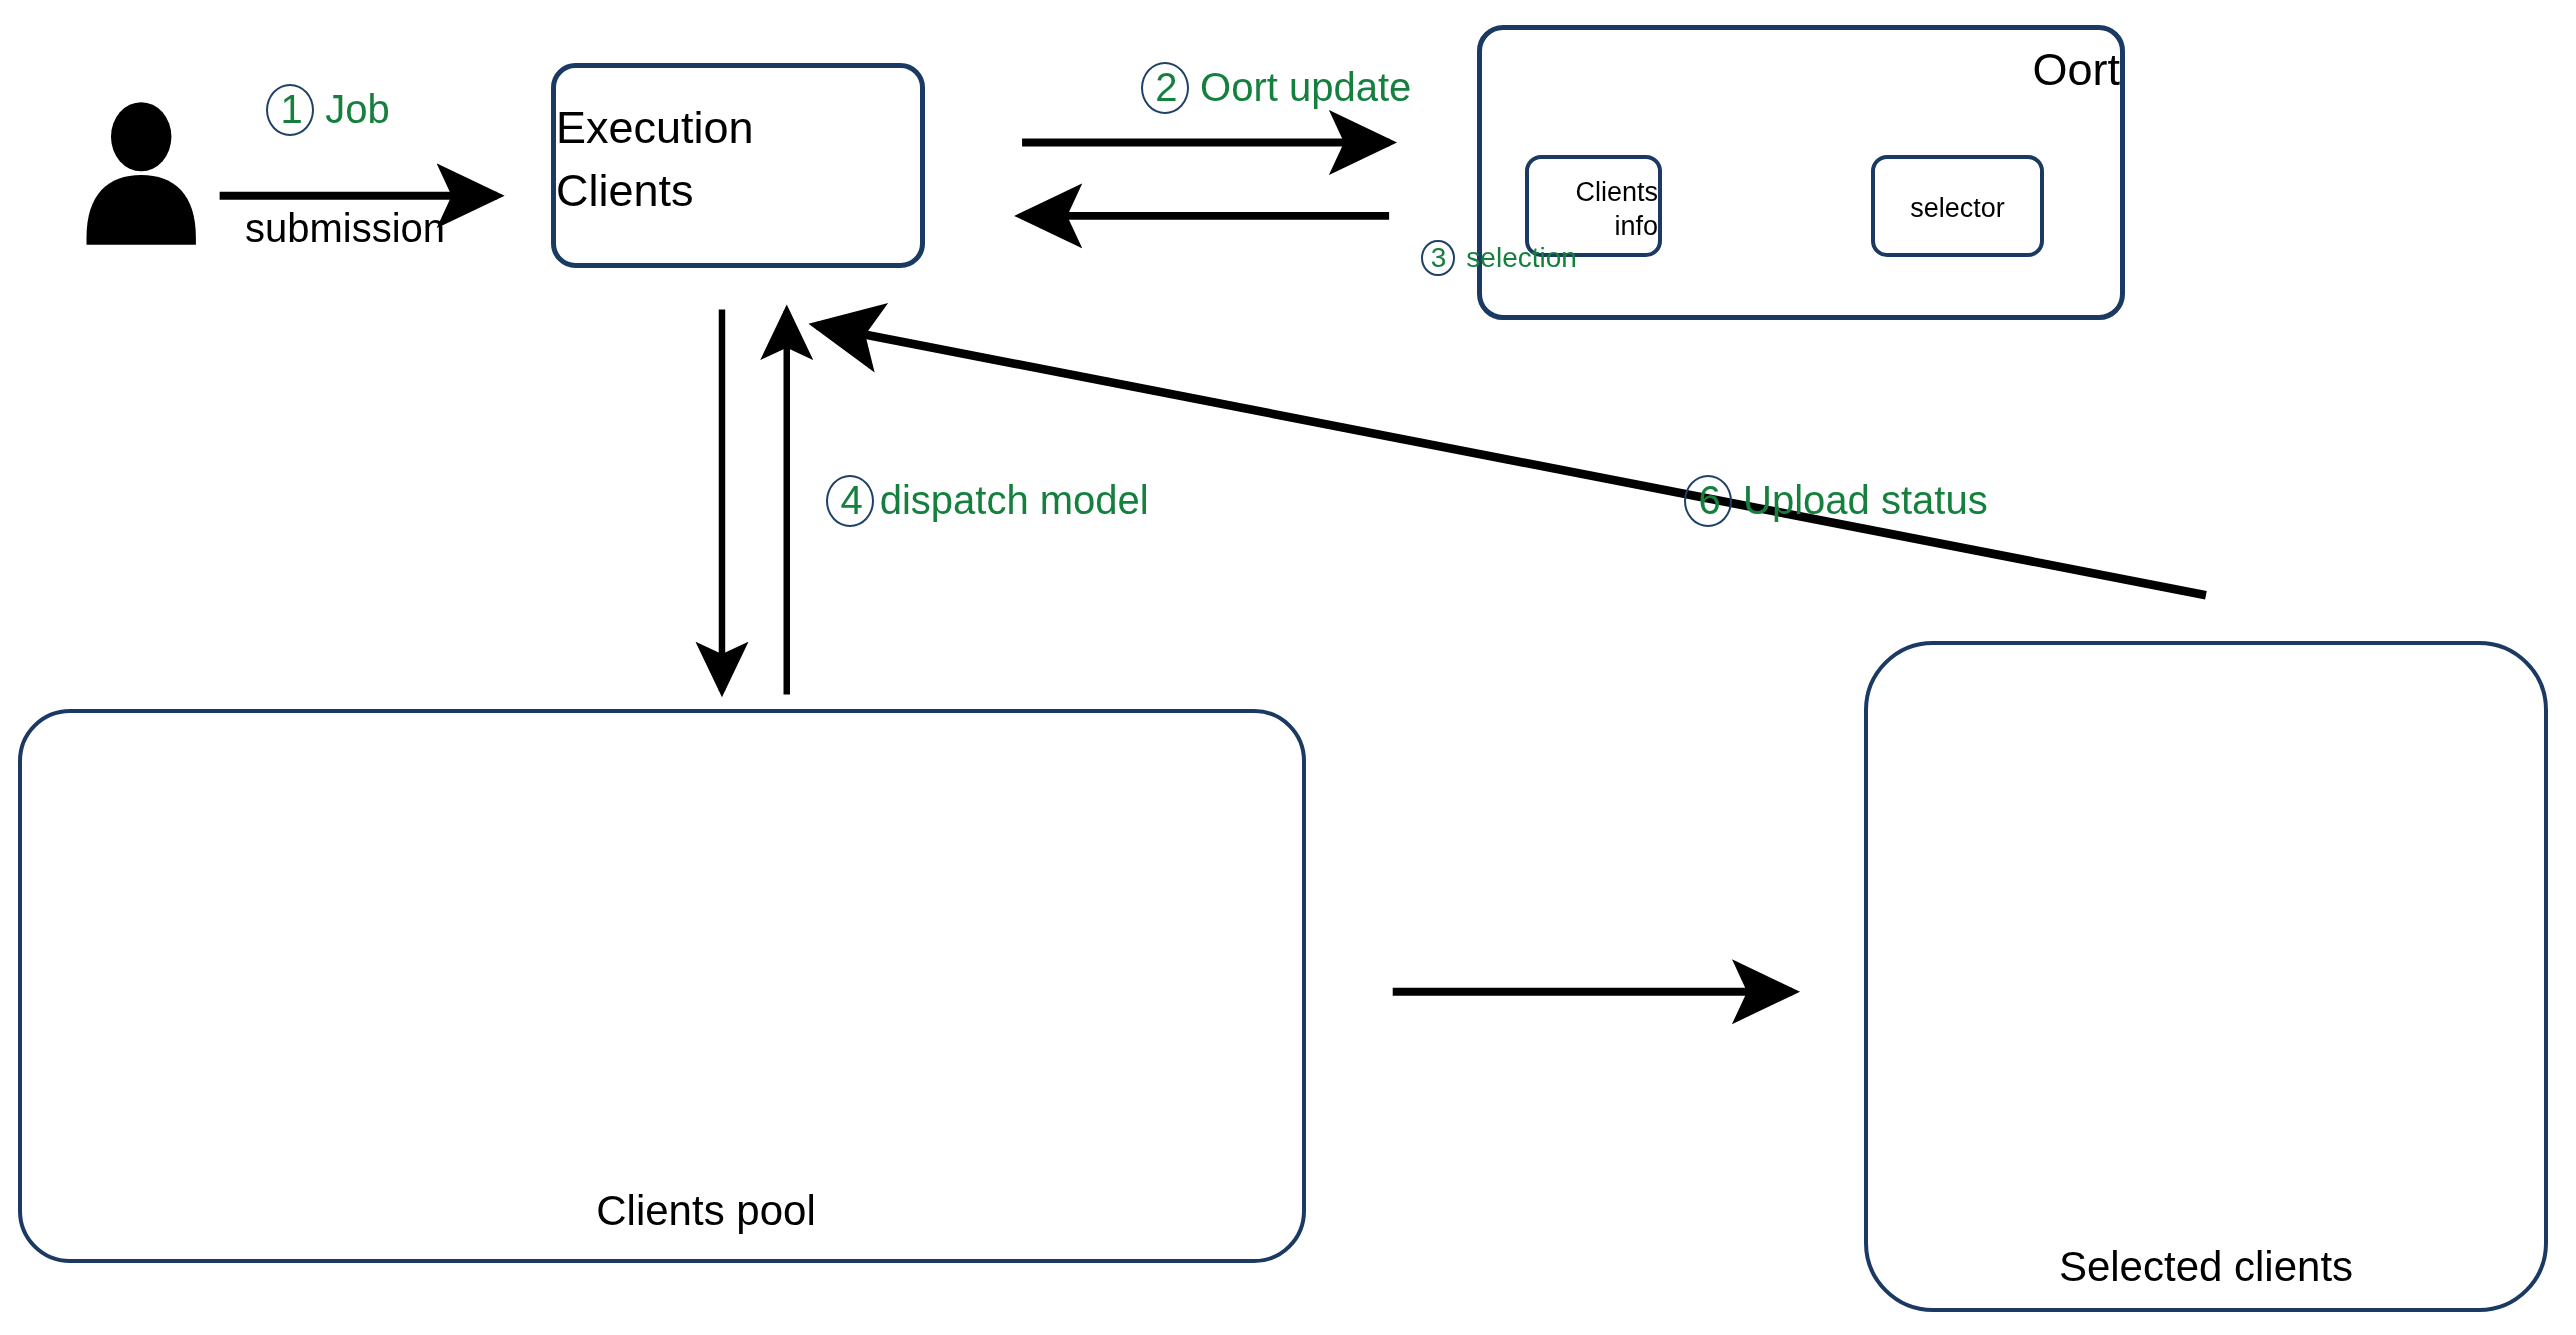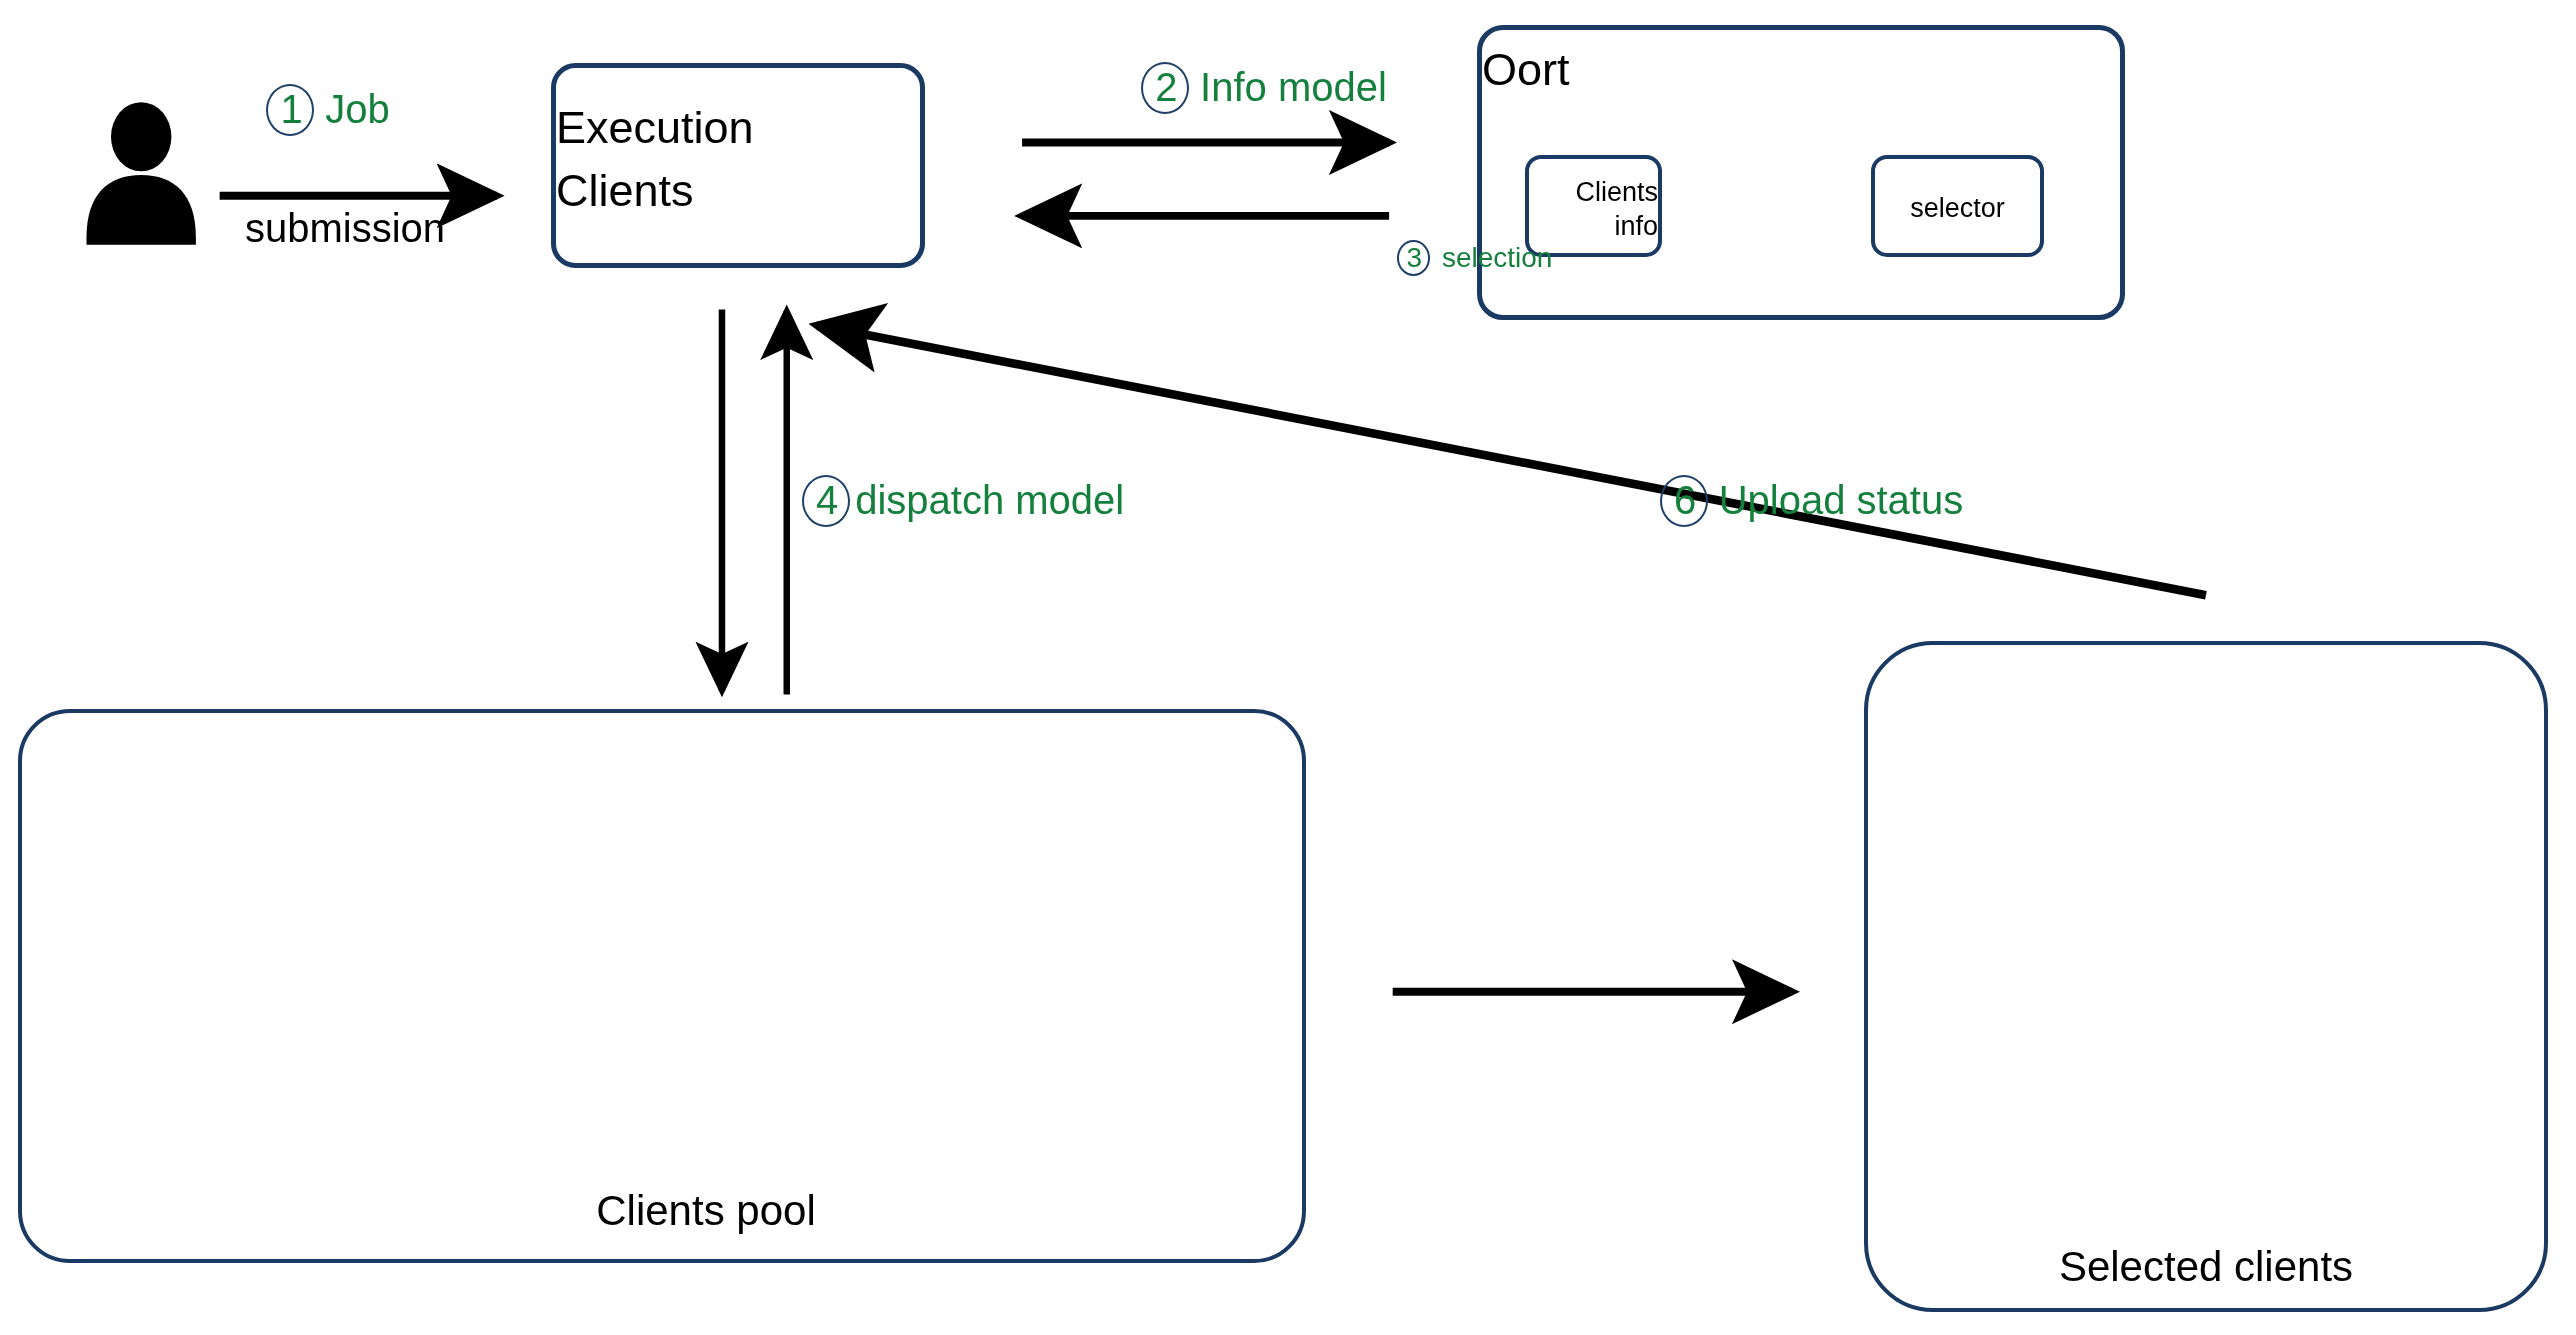--- a/index.html
+++ b/index.html
@@ -251,21 +251,21 @@
   
   <div class="rbox" style="left:551px; top:63px; width:374px; height:205px; border-radius:24.5px;">
     <div style="position:absolute; left:0; right:0; top:36px; ">
       <div class="txt" style="position:static; font-size:45px;">Execution</div>
       <div class="txt" style="position:static; font-size:45px; margin-top:16px;">Clients</div>
     </div>
   </div>
 
   
   <div class="rbox" style="left:1477px; top:25px; width:648px; height:295px; border-radius:26px;">
-    <div class="txt" style="left:0; right:0; top:16px; width:100%; text-align:left; font-size:45px;">Oort</div>
+    <div class="txt" style="left:0; right:0; top:16px; width:100%; text-align:right; font-size:45px;">Oort</div>
 
     <div class="rbox" style="left:43px; top:125px; width:137px; height:102px; border-radius:16px; border-width:4.3px;">
       <div style="position:absolute; left:0; right:0; top:18.7px; text-align:right;">
         <div class="txt" style="position:static; font-size:27px;">Clients</div>
         <div class="txt" style="position:static; font-size:27px; margin-top:5.8px;">info</div>
       </div>
     </div>
 
     <div class="rbox" style="left:389px; top:125px; width:173px; height:102px; border-radius:16px; border-width:4.3px;">
       <div class="txt" style="left:0; right:0; top:35px; width:100%; text-align:center; font-size:27px;">selector</div>
@@ -285,21 +285,21 @@
   
 
   
   <div class="txt step" style="left:270px; top:88px; font-size:40px;">
     <span class="ring"><span class="num">1</span></span><span class="lbl">Job</span>
   </div>
   <div class="txt" style="left:245px; top:207px; font-size:40px;">submission</div>
 
   
   <div class="txt step" style="left:1022px; top:66px; font-size:40px;">
-    <span class="ring"><span class="num">2</span></span><span class="lbl">Info model</span>
+    <span class="ring"><span class="num">2</span></span><span class="lbl">Oort update</span>
   </div>
 
   
   <div class="txt step" style="left:1031px; top:232px; font-size:28px;">
     <span class="ring"><span class="num">3</span></span><span class="lbl" style="margin-left:0.45em;">selection</span>
   </div>
 
   
   <div class="txt step" style="left:281px; top:479px; font-size:40px;">
     <span class="ring"><span class="num">4</span></span><span class="lbl" style="margin-left:0.16em;margin-top:45px;">dispatch model</span>

